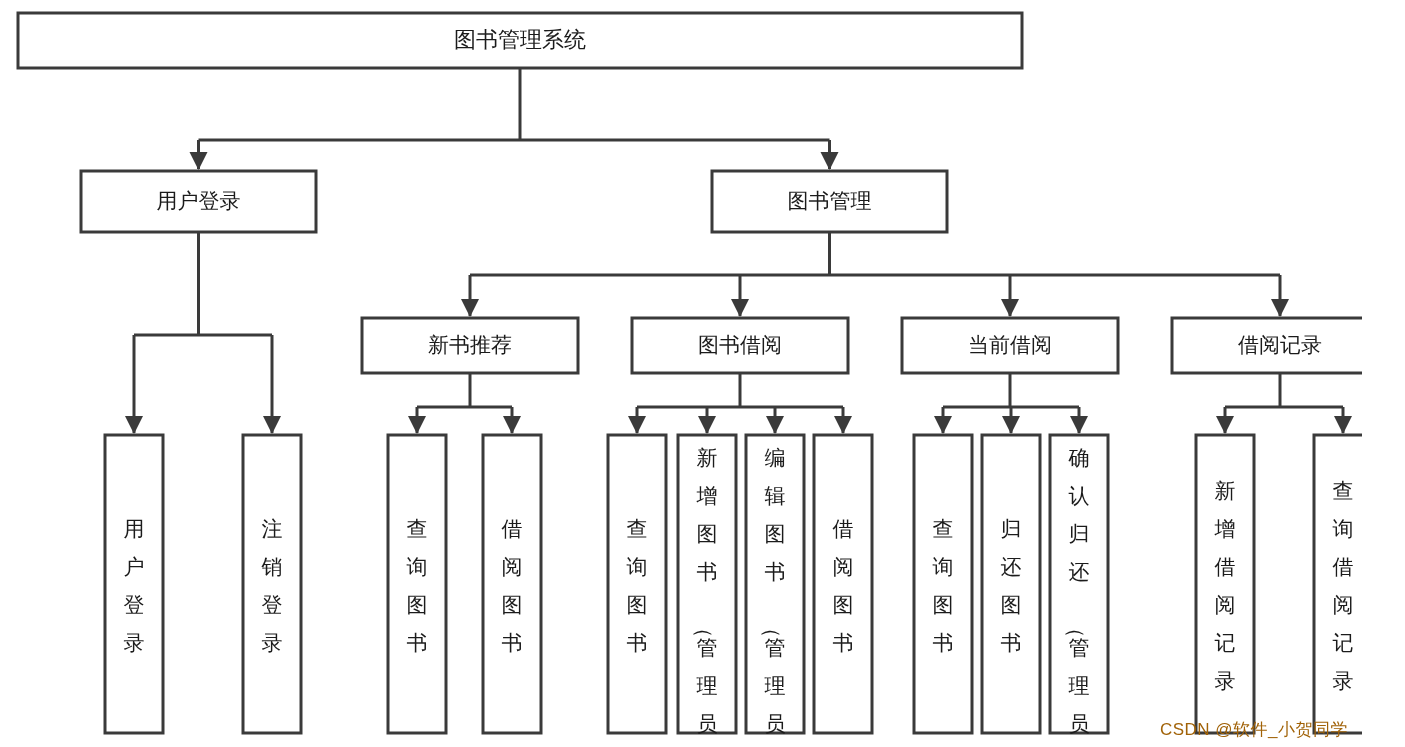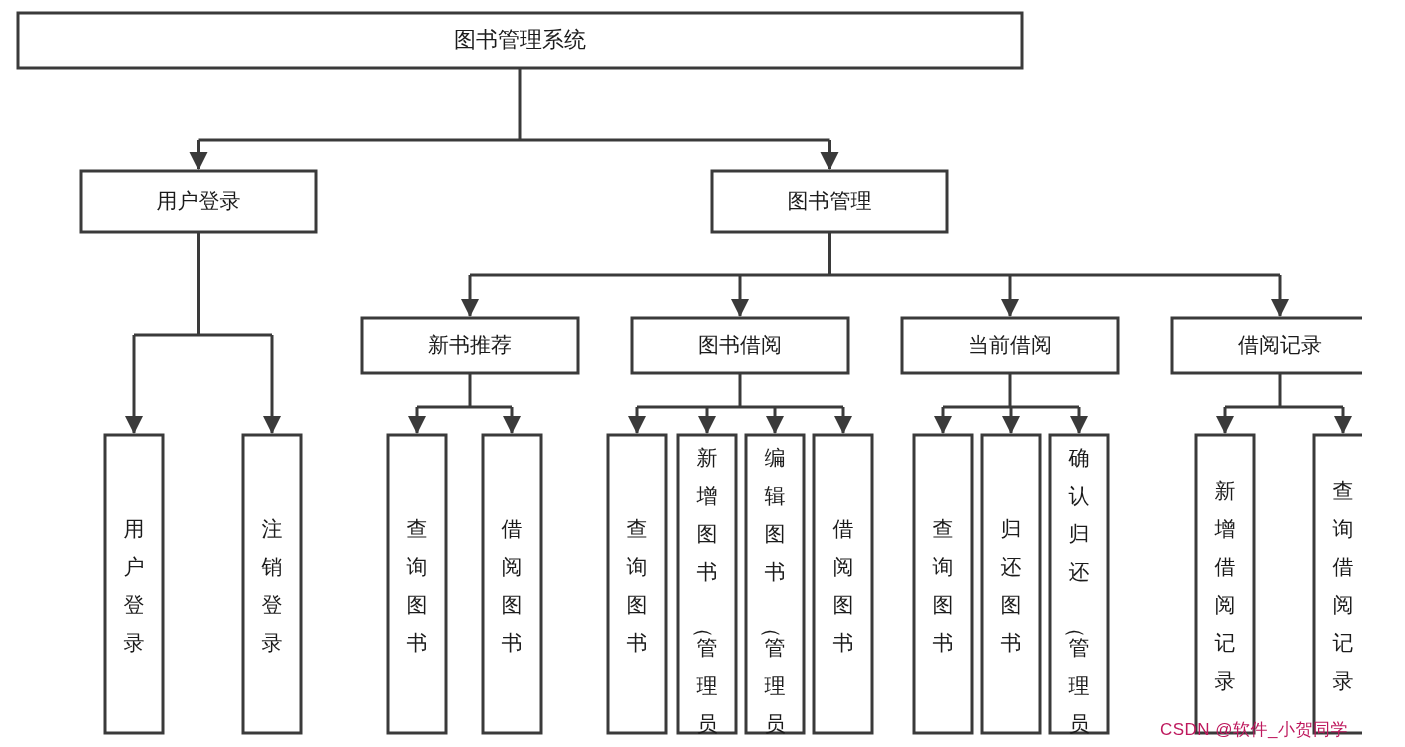--- a/index.html
+++ b/index.html
@@ -62,21 +62,21 @@
   }
   .leaf-label tspan {
     text-anchor: middle;
   }
   .watermark {
     position: absolute;
     right: 14px;
     bottom: 6px;
     font-family: "Liberation Sans", "DejaVu Sans", sans-serif;
     font-size: 17px;
-    color: #be185d;
+    color: #a16207;
     letter-spacing: 0.5px;
     white-space: nowrap;
     user-select: none;
   }
 </style>
 </head>
 <body>
 
 <div id="diagram-root">
 

